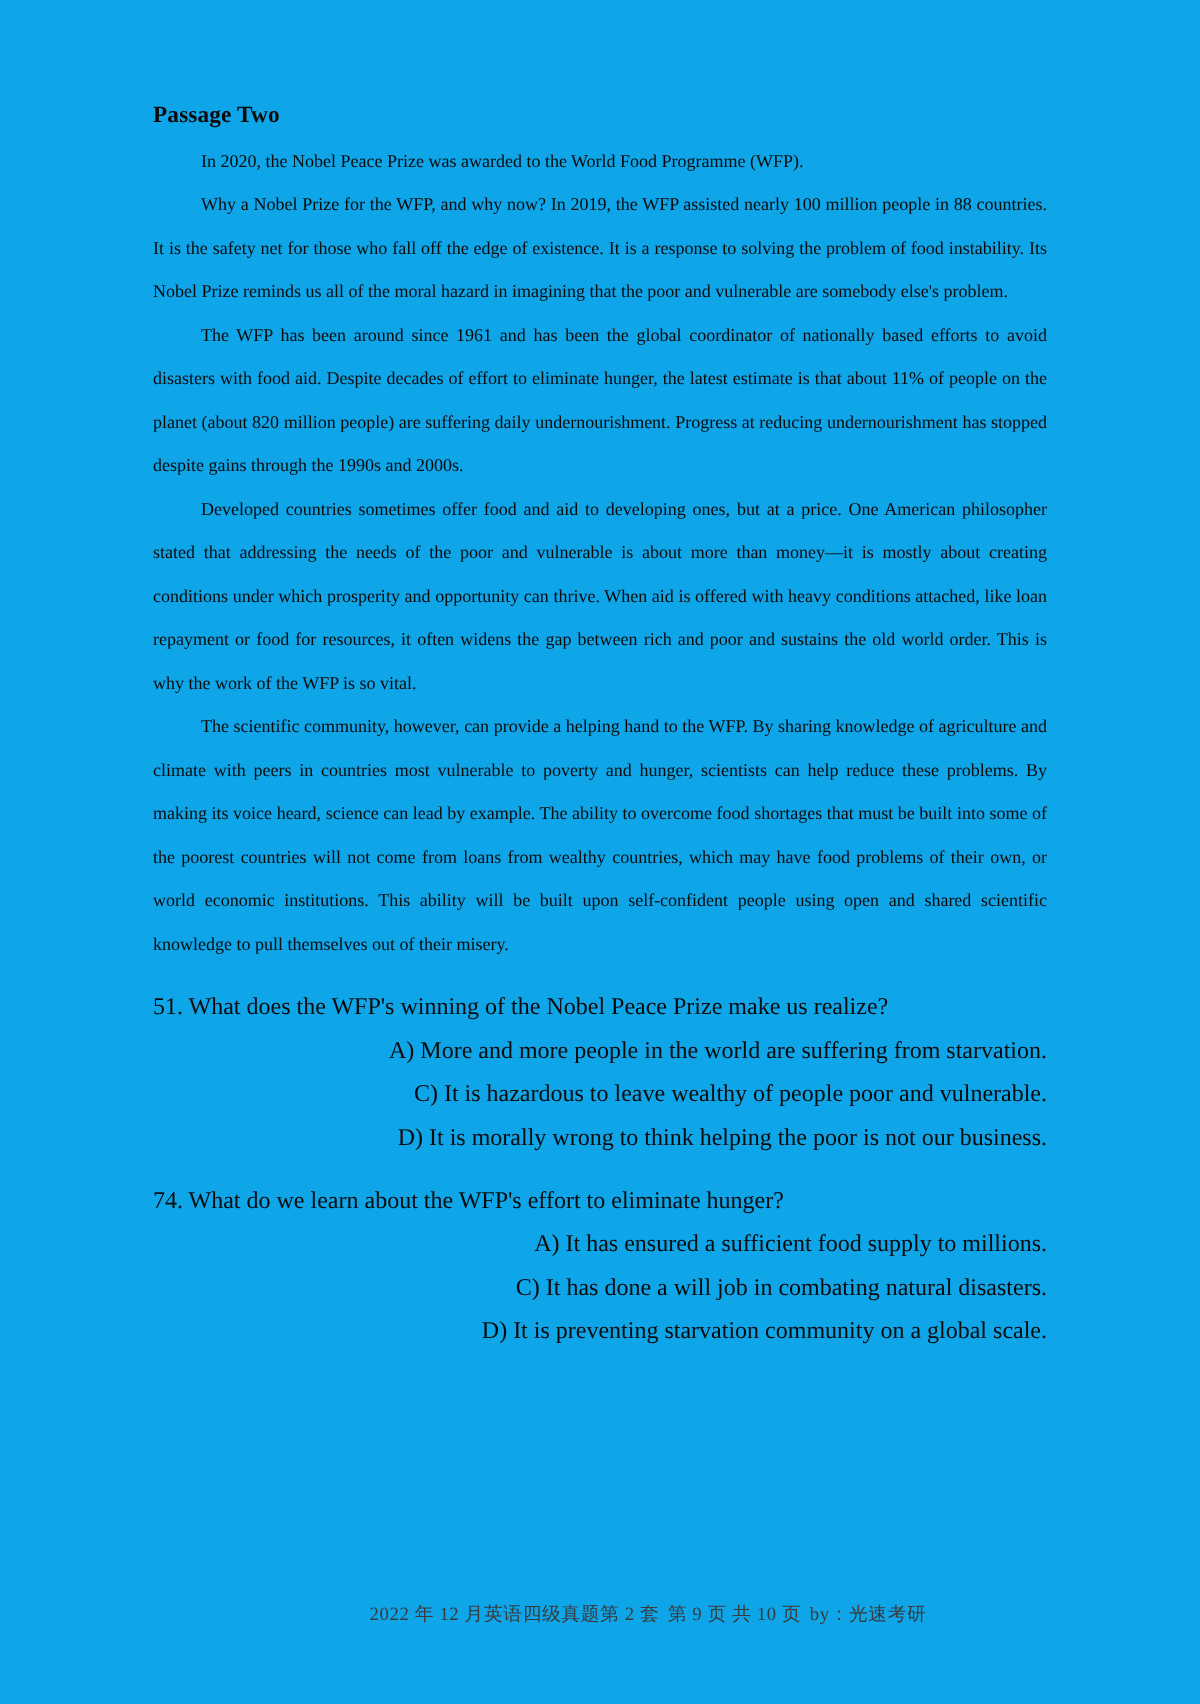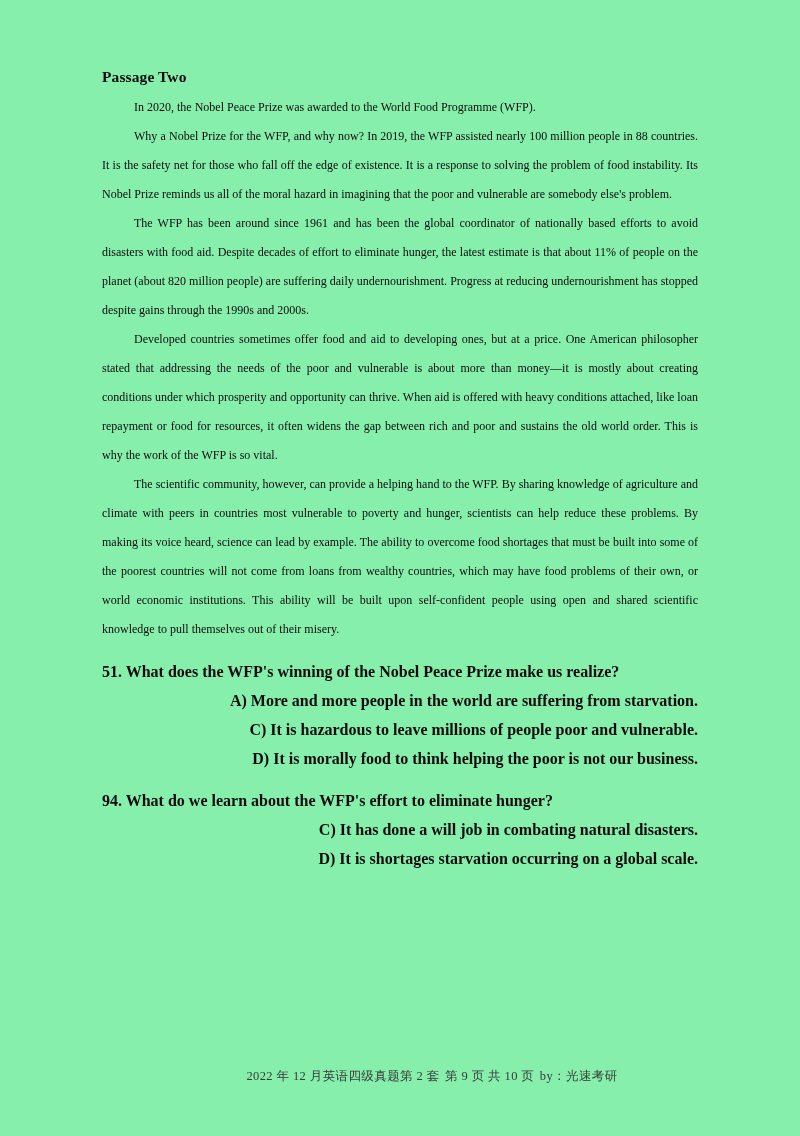--- a/index.html
+++ b/index.html
@@ -4,21 +4,21 @@
 <style>
   html, body {
     margin: 0;
     padding: 0;
     background: #ffffff;
   }
   .page {
     position: relative;
     width: 800px;
     height: 1136px;
-    background: #86efac;
+    background: #0ea5e9;
     overflow: hidden;
     font-family: "Liberation Serif", "DejaVu Serif", serif;
     color: #0b0b0b;
   }
   .content {
     position: absolute;
     left: 102px;
     top: 62px;
     width: 596px;
   }
@@ -36,21 +36,20 @@
     text-justify: inter-word;
     text-indent: 32px;
     margin: 0;
     hyphens: none;
   }
   .passage-para:first-of-type {
     margin-top: 2px;
   }
   .question-block {
     margin-top: 13px;
-    font-weight: bold;
   }
   .question-stem {
     font-size: 16px;
     line-height: 29px;
     text-align: left;
     margin: 0;
     padding-left: 0;
   }
   .option {
     font-size: 16px;
@@ -86,28 +85,29 @@
 
     <p class="passage-para">In 2020, the Nobel Peace Prize was awarded to the World Food Programme (WFP).</p>
     <p class="passage-para">Why a Nobel Prize for the WFP, and why now? In 2019, the WFP assisted nearly 100 million people in 88 countries. It is the safety net for those who fall off the edge of existence. It is a response to solving the problem of food instability. Its Nobel Prize reminds us all of the moral hazard in imagining that the poor and vulnerable are somebody else's problem.</p>
     <p class="passage-para">The WFP has been around since 1961 and has been the global coordinator of nationally based efforts to avoid disasters with food aid. Despite decades of effort to eliminate hunger, the latest estimate is that about 11% of people on the planet (about 820 million people) are suffering daily undernourishment. Progress at reducing undernourishment has stopped despite gains through the 1990s and 2000s.</p>
     <p class="passage-para">Developed countries sometimes offer food and aid to developing ones, but at a price. One American philosopher stated that addressing the needs of the poor and vulnerable is about more than money—it is mostly about creating conditions under which prosperity and opportunity can thrive. When aid is offered with heavy conditions attached, like loan repayment or food for resources, it often widens the gap between rich and poor and sustains the old world order. This is why the work of the WFP is so vital.</p>
     <p class="passage-para">The scientific community, however, can provide a helping hand to the WFP. By sharing knowledge of agriculture and climate with peers in countries most vulnerable to poverty and hunger, scientists can help reduce these problems. By making its voice heard, science can lead by example. The ability to overcome food shortages that must be built into some of the poorest countries will not come from loans from wealthy countries, which may have food problems of their own, or world economic institutions. This ability will be built upon self-confident people using open and shared scientific knowledge to pull themselves out of their misery.</p>
 
     <div class="question-block">
       <p class="question-stem">51. What does the WFP's winning of the Nobel Peace Prize make us realize?</p>
       <p class="option">A) More and more people in the world are suffering from starvation.</p>
-      <p class="option">C) It is hazardous to leave millions of people poor and vulnerable.</p>
-      <p class="option">D) It is morally food to think helping the poor is not our business.</p>
+      <p class="option">C) It is hazardous to leave wealthy of people poor and vulnerable.</p>
+      <p class="option">D) It is morally wrong to think helping the poor is not our business.</p>
     </div>
 
     <div class="question-block">
-      <p class="question-stem">94. What do we learn about the WFP's effort to eliminate hunger?</p>
+      <p class="question-stem">74. What do we learn about the WFP's effort to eliminate hunger?</p>
+      <p class="option">A) It has ensured a sufficient food supply to millions.</p>
       <p class="option">C) It has done a will job in combating natural disasters.</p>
-      <p class="option">D) It is shortages starvation occurring on a global scale.</p>
+      <p class="option">D) It is preventing starvation community on a global scale.</p>
     </div>
 
   </div>
 
   <div class="footer">
     <span>2022 年 12 月英语四级真题第 2 套</span>
     <span>第 9 页 共 10 页</span>
     <span>by：光速考研</span>
   </div>
 

